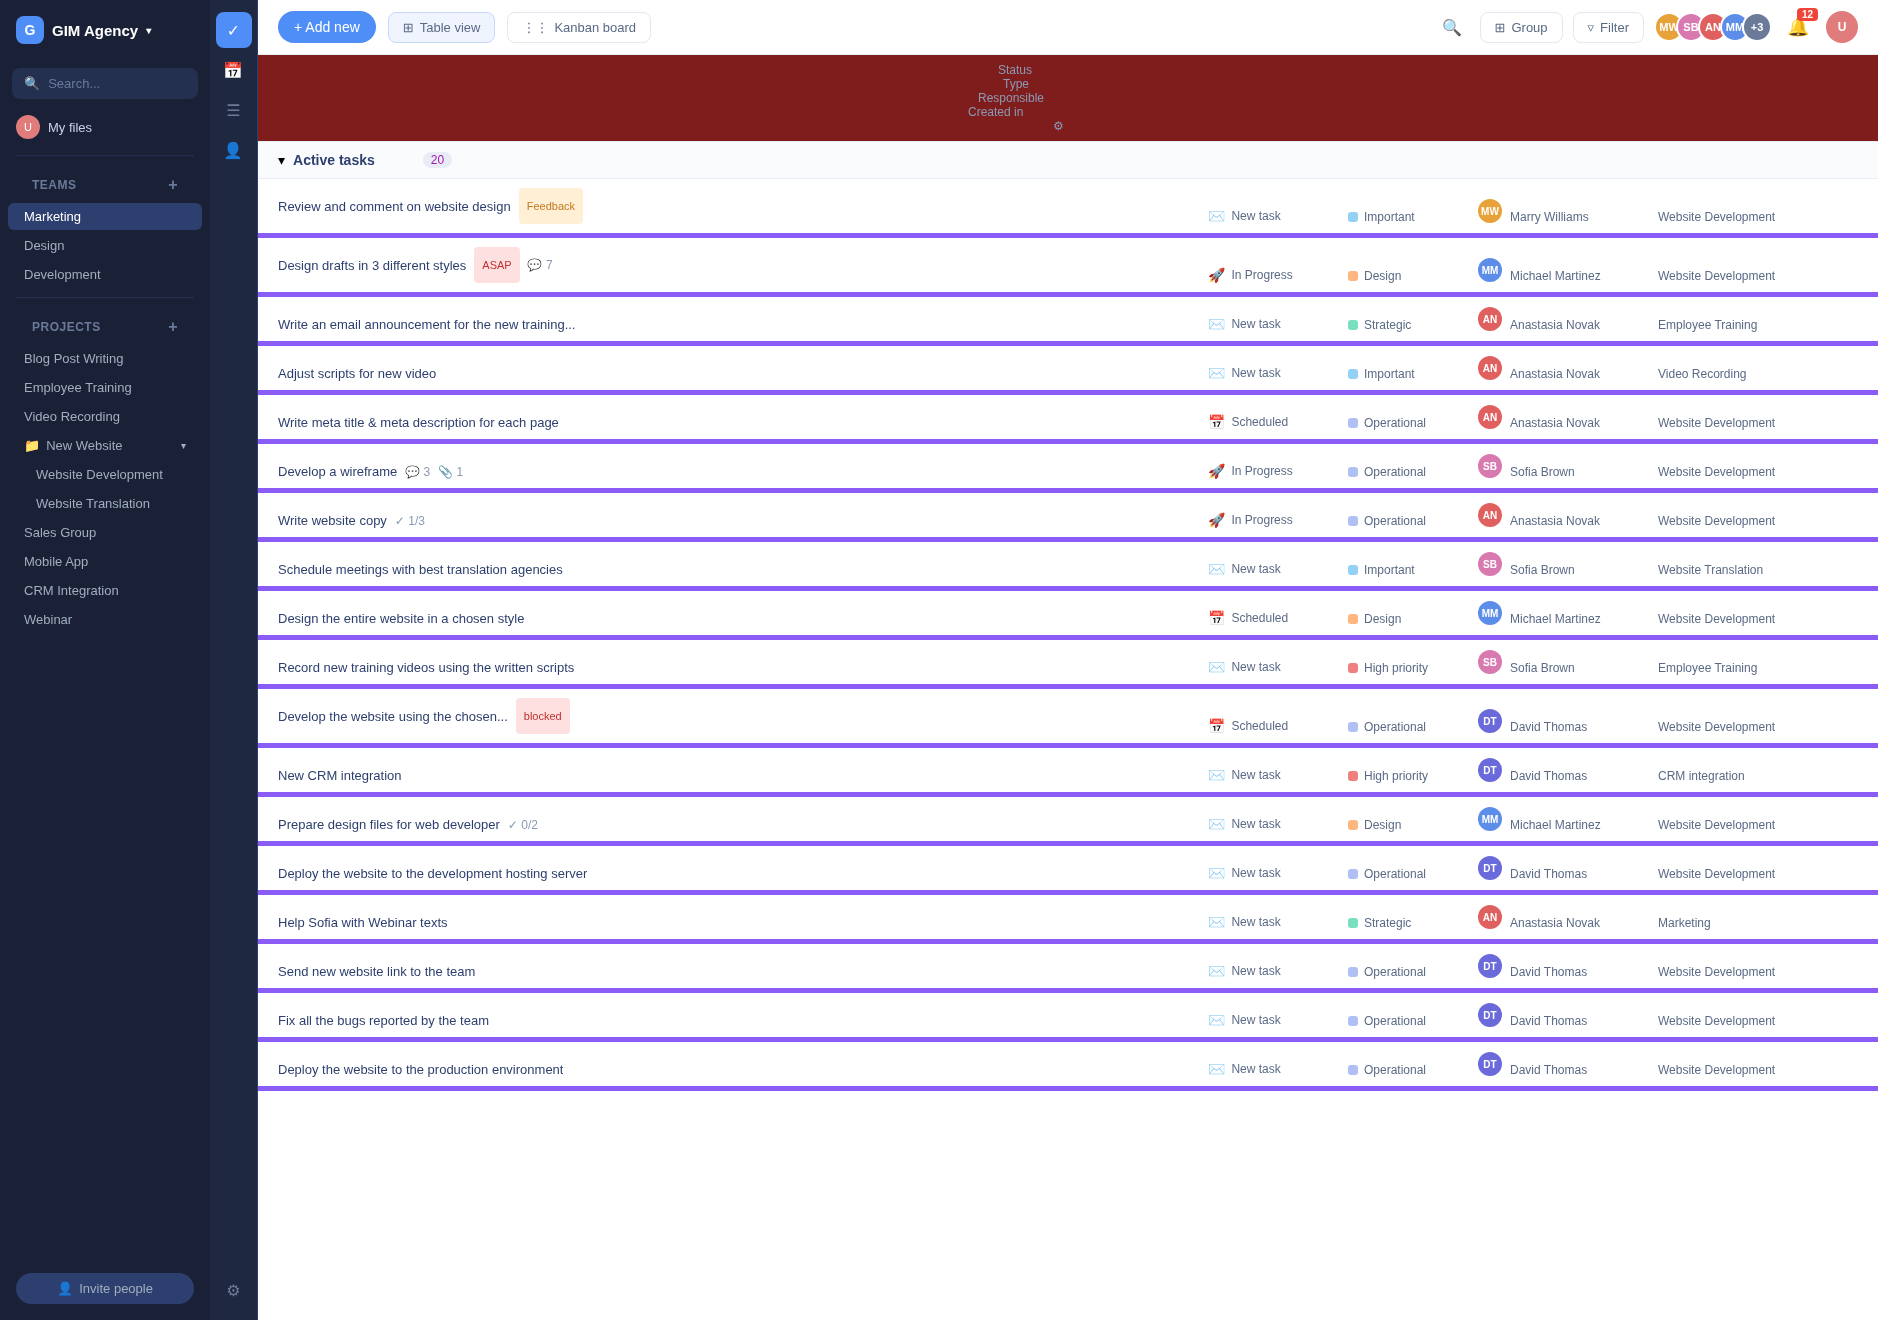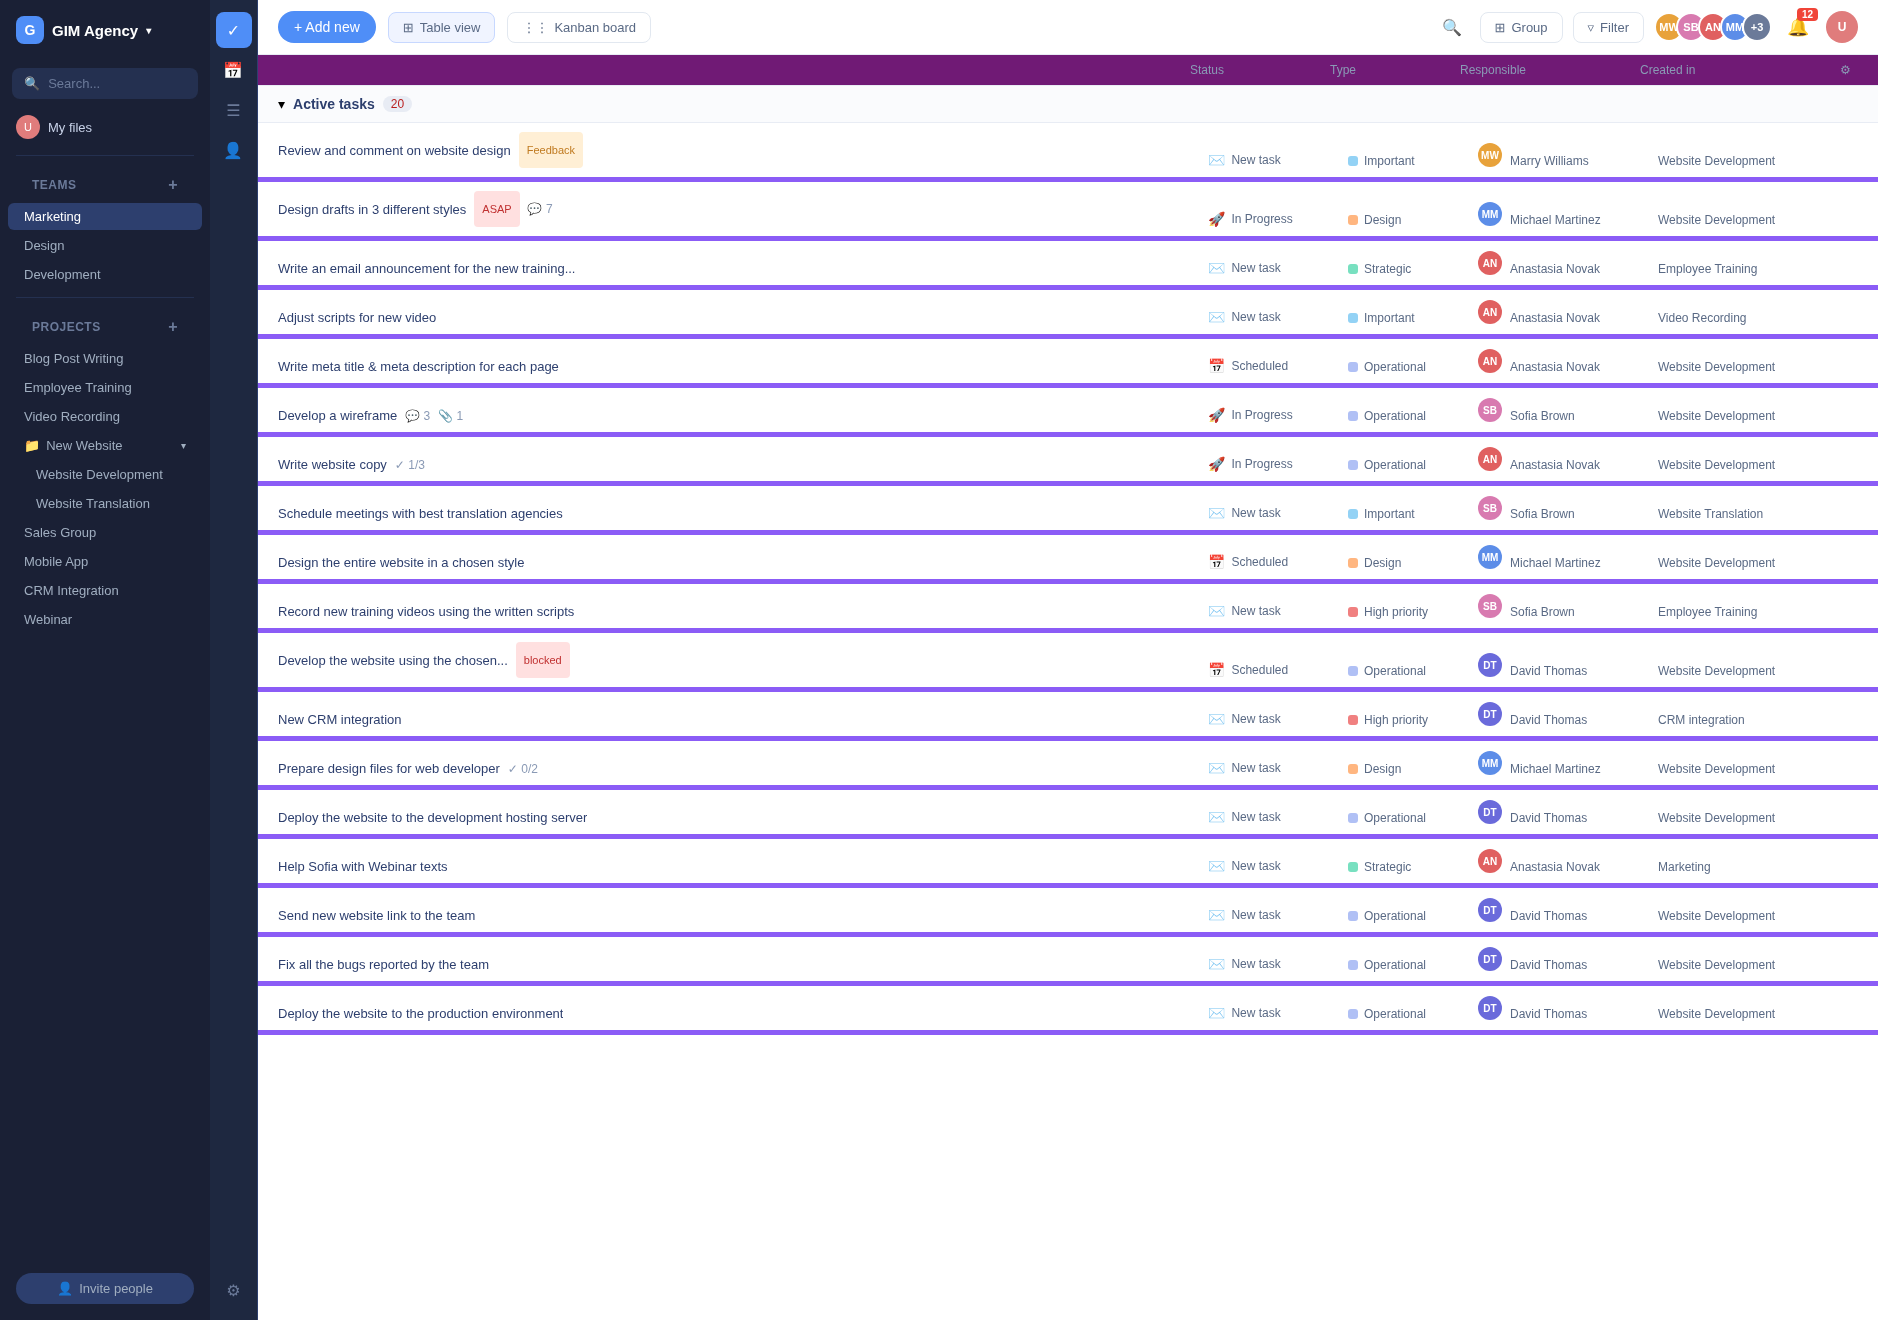--- a/index.html
+++ b/index.html
@@ -44,32 +44,32 @@
     .avatar-stack { display: flex; }
     .avatar-stack .av { width: 30px; height: 30px; border-radius: 50%; border: 2px solid white; margin-left: -8px; overflow: hidden; display: flex; align-items: center; justify-content: center; font-size: 11px; font-weight: 600; color: white; }
     .avatar-stack .av:first-child { margin-left: 0; }
     .av-plus { background: #6b7a99; font-size: 11px; }
     .notif-btn { position: relative; width: 34px; height: 34px; display: flex; align-items: center; justify-content: center; cursor: pointer; }
     .notif-badge { position: absolute; top: -2px; right: -2px; background: #f04438; color: white; border-radius: 4px; font-size: 10px; padding: 1px 5px; font-weight: 600; }
     .user-avatar { width: 32px; height: 32px; border-radius: 50%; background: #e07c7c; display: flex; align-items: center; justify-content: center; color: white; font-size: 12px; font-weight: 600; cursor: pointer; }
 
     
     .table-area { flex: 1; overflow-y: auto; overflow-x: hidden; }
-    .table-header-row { display: flex; align-items: center; padding: 8px 8px; border-bottom: 1px solid #e8ecf4; background: #701a75; position: sticky; top: 0; z-index: 10; }
+    .table-header-row { display: flex; align-items: center; padding: 8px 20px; border-bottom: 1px solid #e8ecf4; background: #7f1d1d; position: sticky; top: 0; z-index: 10; flex-direction: column; }
     .th { font-size: 12px; color: #8a9ab5; font-weight: 500; }
     .th-task { flex: 1; min-width: 0; }
     .th-status { width: 140px; flex-shrink: 0; }
     .th-type { width: 130px; flex-shrink: 0; }
     .th-responsible { width: 180px; flex-shrink: 0; }
     .th-created { width: 200px; flex-shrink: 0; }
     .th-settings { width: 30px; flex-shrink: 0; }
 
     .section-header { display: flex; align-items: center; gap: 8px; padding: 10px 20px; background: #fafbfd; border-bottom: 1px solid #e8ecf4; }
     .section-title { font-weight: 600; color: #2d3f6e; font-size: 14px; }
-    .section-count { background: #e8ecf4; color: #b91c1c; border-radius: 10px; padding: 1px 8px; font-size: 12px; font-weight: 500; }
+    .section-count { background: #e8ecf4; color: #a21caf; border-radius: 10px; padding: 1px 8px; font-size: 12px; font-weight: 500; margin-left: 40px; }
 
     .task-row { display: flex; align-items: flex-end; padding: 9px 20px; border-bottom: 5px solid #8b5cf6; cursor: pointer; }
     .task-name-cell { flex: 1; min-width: 0; display: flex; align-items: center; gap: 8px; }
     .task-name { font-size: 13px; color: #2d3f6e; white-space: nowrap; overflow: hidden; text-overflow: ellipsis; }
     .tag { display: inline-flex; align-items: center; padding: 12px 8px; border-radius: 4px; font-size: 11px; font-weight: 500; white-space: nowrap; }
     .tag.feedback { background: #ffefd5; color: #c07a20; }
     .tag.asap { background: #ffe0e0; color: #c03030; }
     .tag.blocked { background: #ffe0e0; color: #c03030; }
     .task-meta { display: flex; align-items: center; gap: 4px; color: #8a9ab5; font-size: 12px; }
 

